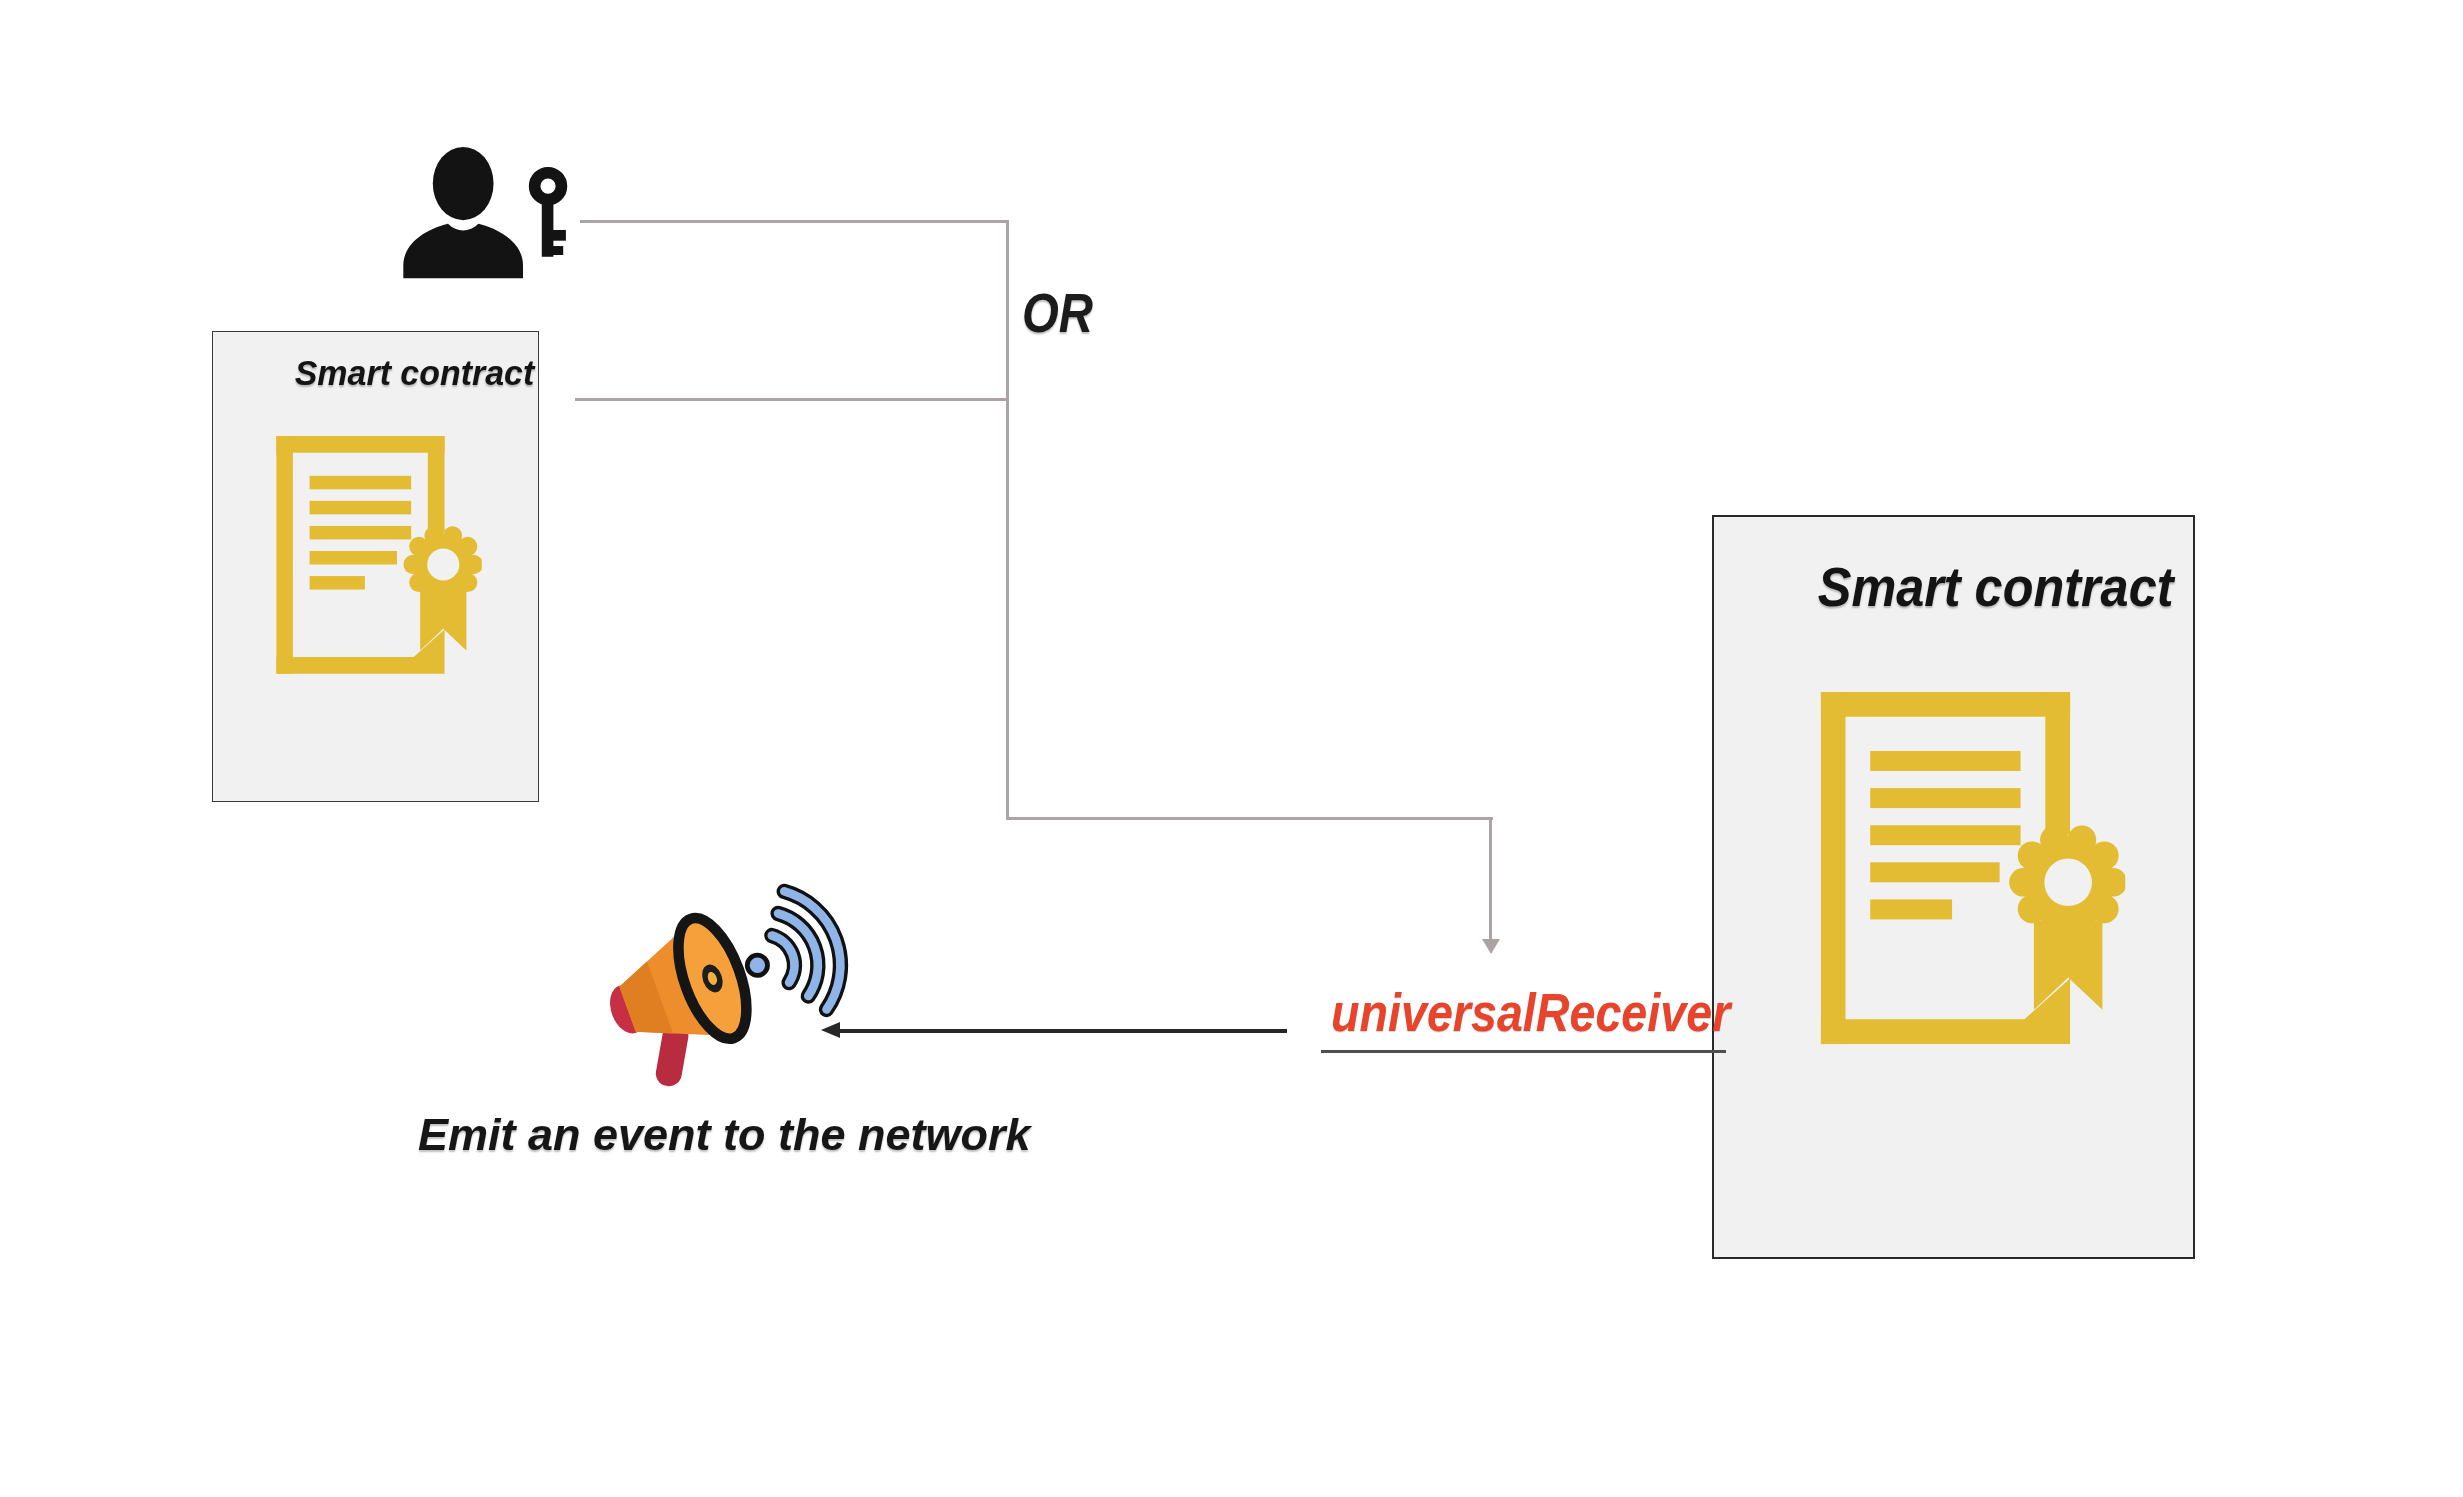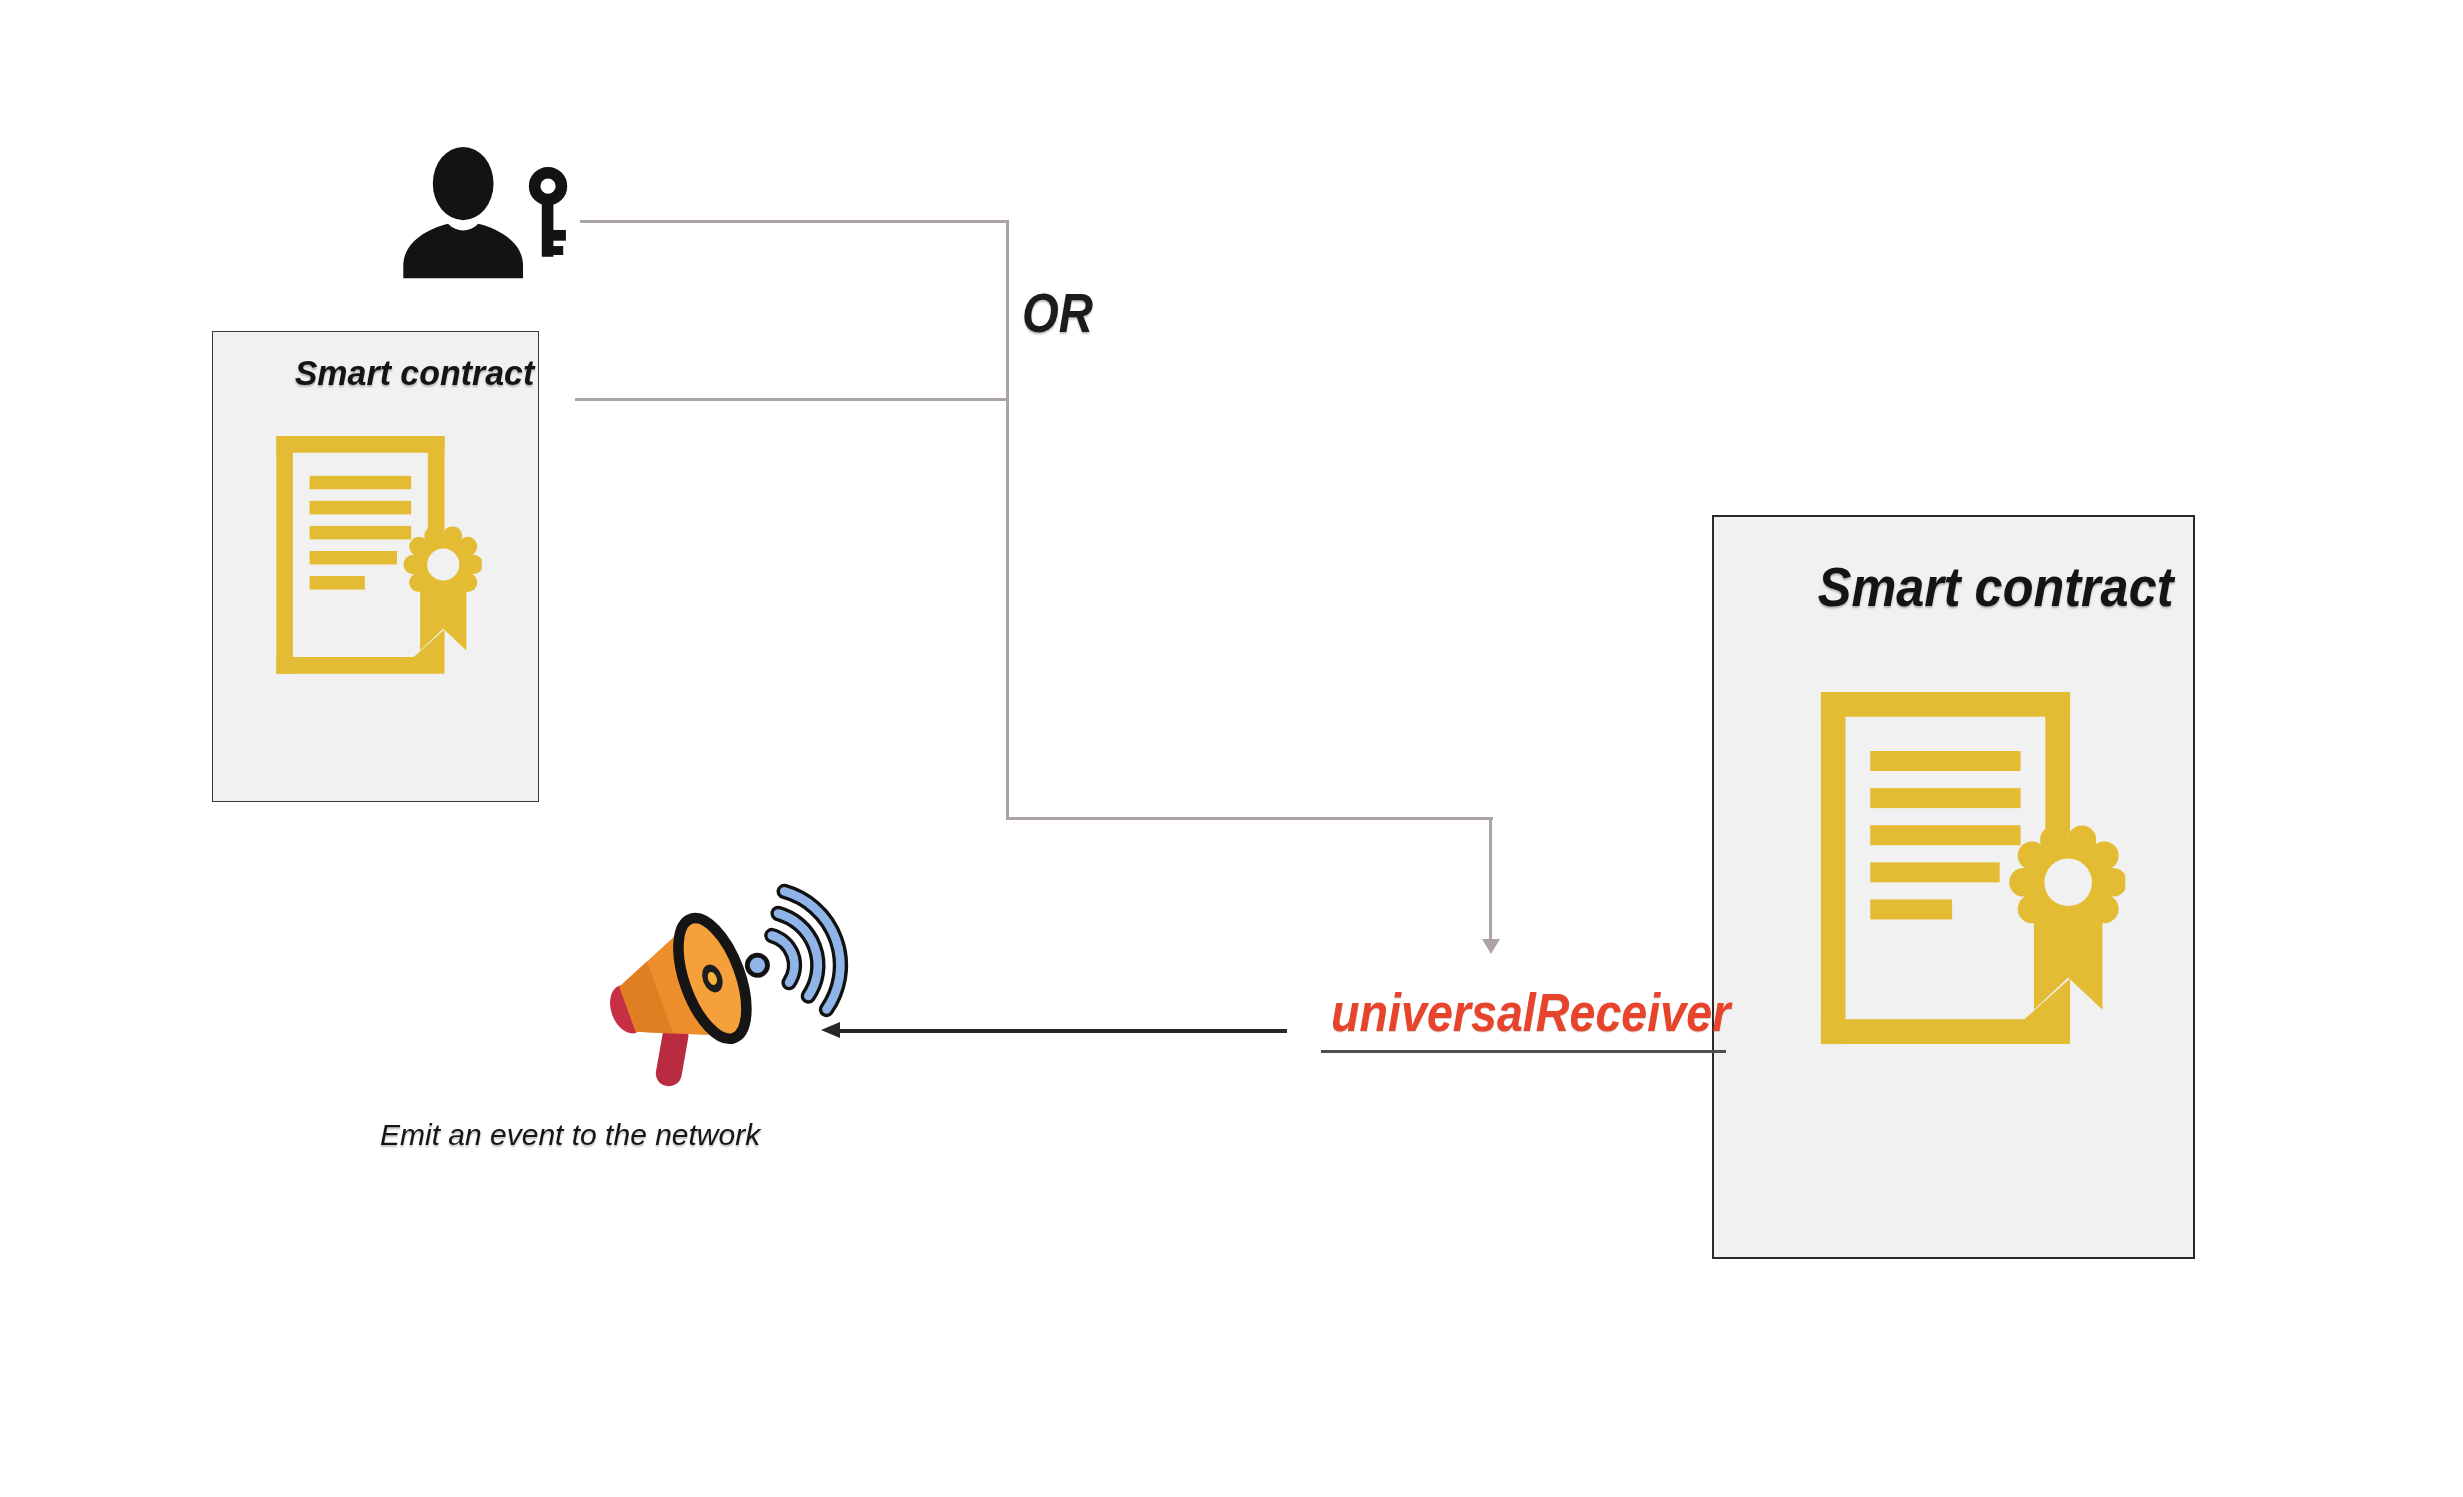--- a/index.html
+++ b/index.html
@@ -57,22 +57,22 @@
     text-shadow:0 1.9px 1.9px rgba(0,0,0,0.25);
     transform:scaleX(0.86);transform-origin:0 50%;white-space:nowrap;
   }
   .function-label{
     position:absolute;left:1323px;top:986px;font-size:53px;line-height:53px;
     font-weight:bold;font-style:italic;color:var(--function_red);
     text-shadow:0 1px 1px rgba(0,0,0,0.18);
     transform:scaleX(0.88);transform-origin:0 50%;white-space:nowrap;
   }
   .event-caption{
-    position:absolute;left:372px;top:1110px;font-size:30px;line-height:50px;
-    font-weight:normal;font-style:italic;color:var(--text_black);
+    position:absolute;left:410px;top:1110px;font-size:45px;line-height:50px;
+    font-weight:bold;font-style:italic;color:var(--text_black);
     text-shadow:0 1.9px 1.9px rgba(0,0,0,0.25);white-space:nowrap;
   }
   .icon-svg{position:absolute;}
   .defs-hidden{position:absolute;width:0;height:0;overflow:hidden;}
 </style>
 </head>
 <body>
 
 <div class="canvas">
 

